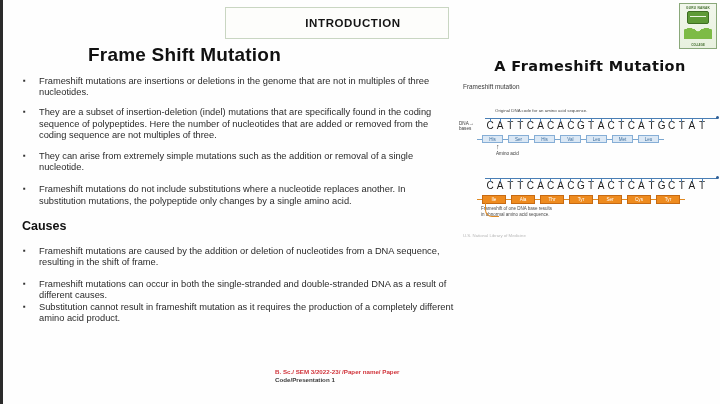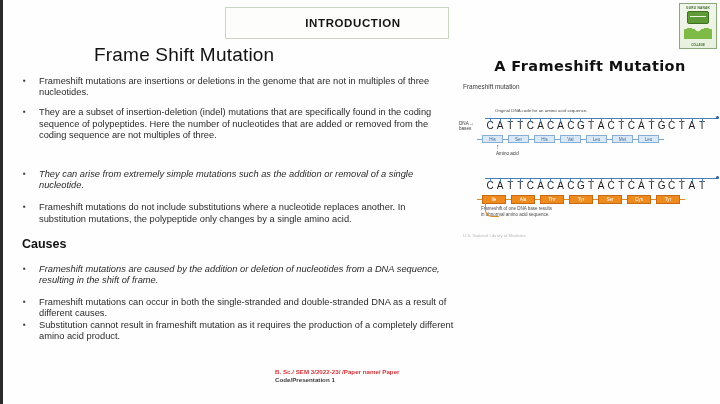--- a/index.html
+++ b/index.html
@@ -65,22 +65,22 @@
       radial-gradient(circle at 80% 100%, #7dbb46 0 38%, transparent 39%),
       radial-gradient(circle at 50% 90%, #9ccf64 0 30%, transparent 31%);
   }
   .logo .lg-bot {
     position: absolute; left: 0; right: 0; bottom: 1px;
     font-size: 2.8px; color: #3f6b2a; text-align: center; font-weight: bold;
   }
 
   .main-title {
     position: absolute;
-    left: 91px; top: 44px;
-    font-size: 19px; font-weight: normal;
+    left: 85px; top: 44px;
+    font-size: 19px; font-weight: bold;
     color: #111; letter-spacing: .2px;
   }
 
   
   .left-col {
     position: absolute;
     left: 12px; top: 76px;
     width: 440px;
   }
   ul.bullets { list-style: none; margin: 0; padding: 0; }
@@ -90,22 +90,22 @@
     font-size: 9.3px;
     line-height: 11.2px;
     color: #2a2a2a;
   }
   ul.bullets li:before {
     content: "\25AA";
     position: absolute; left: 8px; top: -1px;
     font-size: 8px; color: #333;
   }
   .b-gap-1 { margin-bottom: 9px; }
-  .b-gap-2 { margin-bottom: 28px; }
-  .b-gap-3 { margin-bottom: 11px; font-style: italic; }
+  .b-gap-2 { margin-bottom: 10px; }
+  .b-gap-3 { margin-bottom: 11px; }
   .b-gap-4 { margin-bottom: 6px; }
 
   .sub-head {
     font-size: 12.5px; font-weight: bold;
     color: #111; margin: 12px 0 13px 7px;
   }
 
   .footer {
     position: absolute;
     left: 272px; top: 368px;

